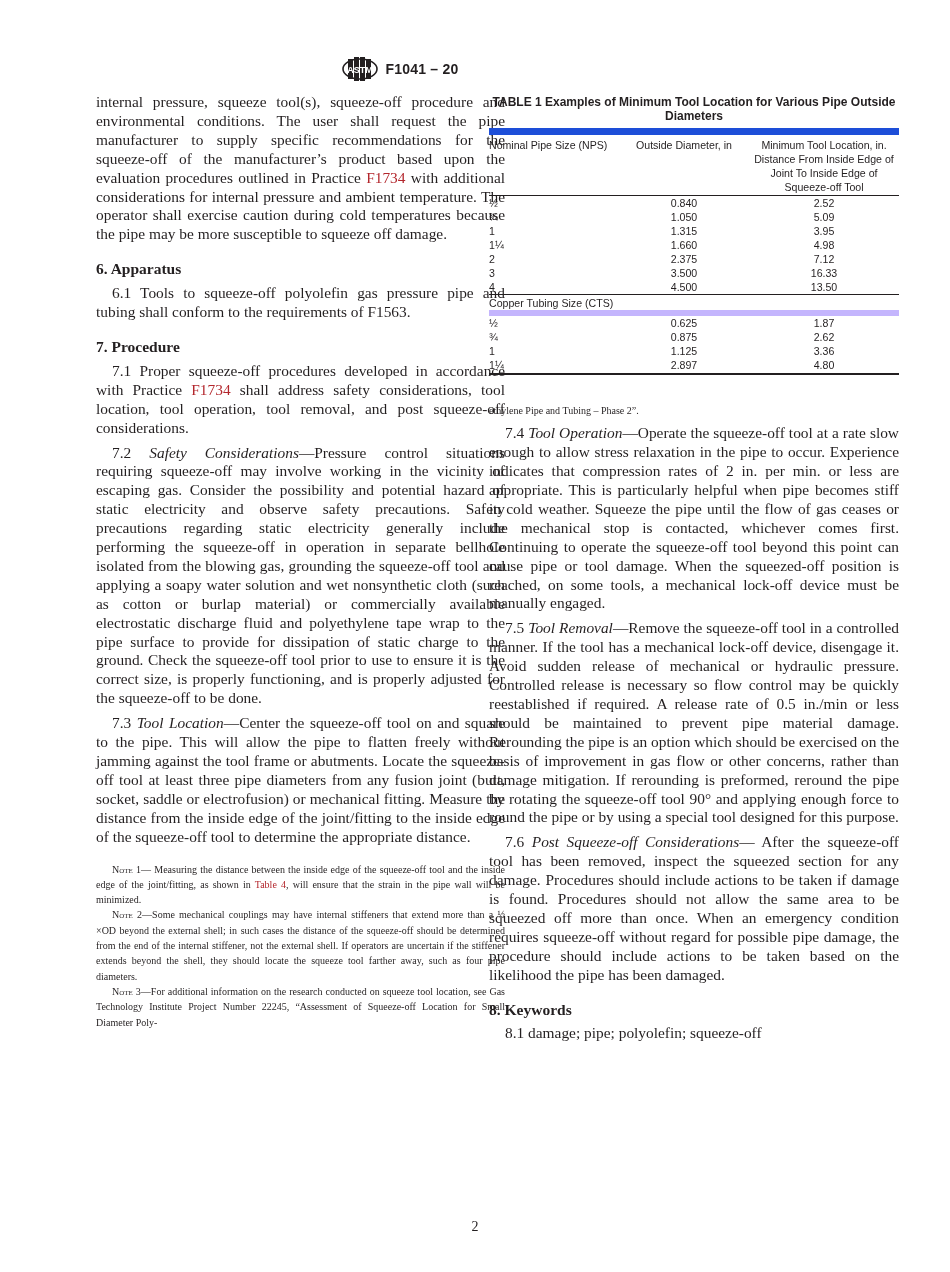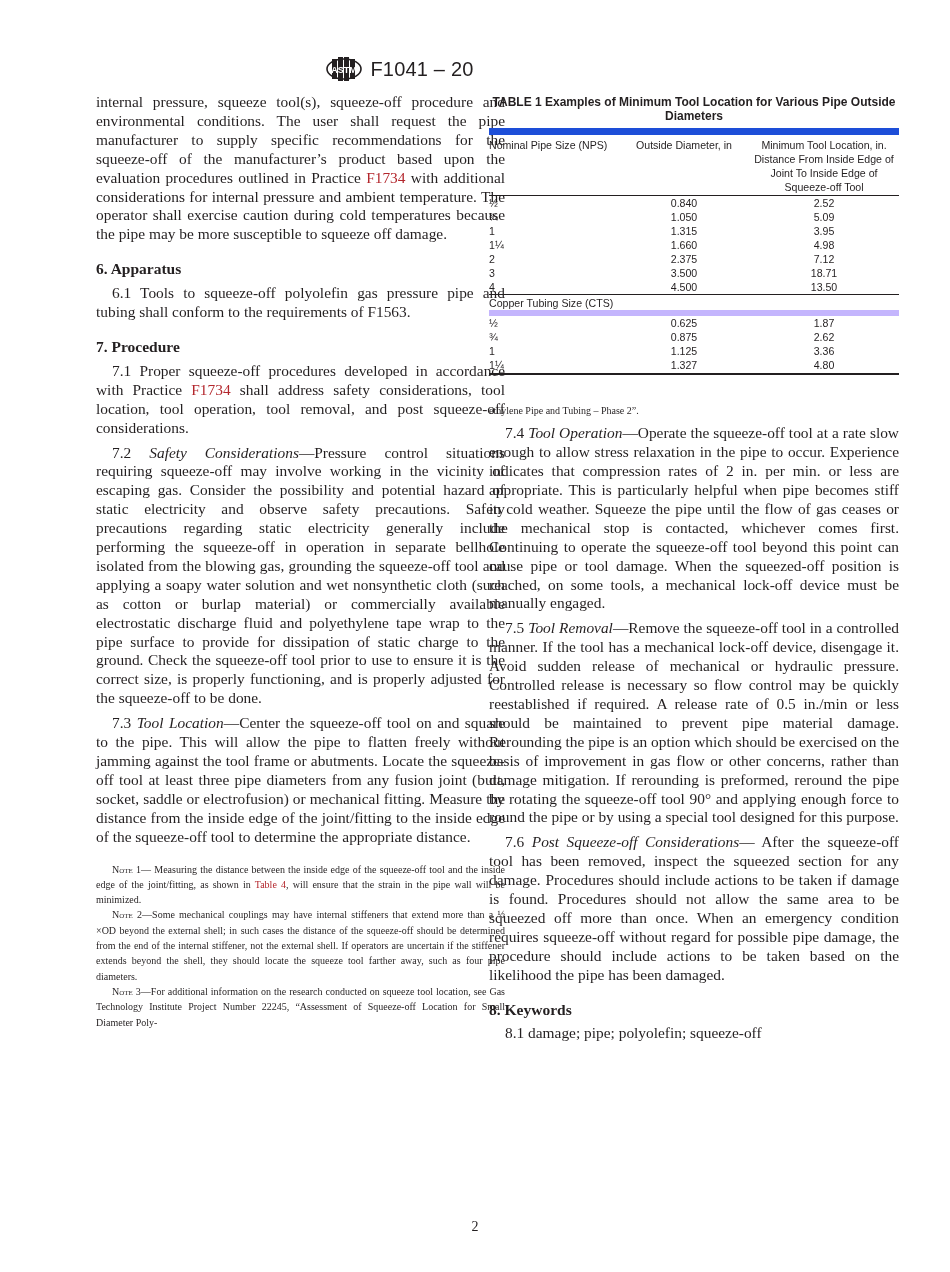--- a/index.html
+++ b/index.html
@@ -1,20 +1,20 @@
 <!DOCTYPE html>
 <html><head>
 <meta charset="utf-8">
 <style>
   html, body { margin: 0; padding: 0; background: #ffffff; }
   body { width: 950px; height: 1272px; position: relative; overflow: hidden; color: #231f20; }
   .header { position: absolute; top: 56px; left: 0; width: 798px; text-align: center; height: 26px; }
   .header-inner { display: inline-flex; align-items: center; gap: 6px; }
   .logo { width: 40px; height: 26px; display: inline-block; }
-  .doc-id { font-family: "Liberation Sans", sans-serif; font-weight: normal; font-size: 20px; letter-spacing: 0.2px; }
+  .doc-id { font-family: "Liberation Sans", sans-serif; font-weight: bold; font-size: 14px; letter-spacing: 0.2px; }
 
   .col { position: absolute; top: 93px; font-family: "Liberation Serif", serif; font-size: 15.4px; line-height: 18.9px; text-align: justify; }
   .col-left { left: 60px; width: 409px; margin-left: 36px; }
   .col-right { left: 489px; width: 410px; }
 
   p { margin: 0; }
   .indent { text-indent: 16px; }
   .para-gap { margin-top: 6px; }
   .heading { font-weight: bold; font-size: 15.5px; margin-top: 16px; margin-bottom: 5px; text-align: left; }
   .link { color: #b3272d; }
@@ -112,21 +112,21 @@
           <td class="c3">4.98</td>
         </tr>
       <tr>
           <td class="c1">2</td>
           <td class="c2">2.375</td>
           <td class="c3">7.12</td>
         </tr>
       <tr>
           <td class="c1">3</td>
           <td class="c2">3.500</td>
-          <td class="c3">18.71</td>
+          <td class="c3">16.33</td>
         </tr>
       <tr>
           <td class="c1">4</td>
           <td class="c2">4.500</td>
           <td class="c3">13.50</td>
         </tr>
       <tr class="group-row">
           <td class="c1">Copper Tubing Size (CTS)</td>
           <td class="c2"></td>
           <td class="c3"></td>
@@ -141,21 +141,21 @@
           <td class="c2">0.875</td>
           <td class="c3">2.62</td>
         </tr>
       <tr>
           <td class="c1">1</td>
           <td class="c2">1.125</td>
           <td class="c3">3.36</td>
         </tr>
       <tr class="last">
           <td class="c1">1¼</td>
-          <td class="c2">1.327</td>
+          <td class="c2">2.897</td>
           <td class="c3">4.80</td>
         </tr>
     </tbody>
   </table>
 
   <div class="cont notes" style="margin-top:28px;">
     <p style="text-indent:0">ethylene Pipe and Tubing – Phase 2”.</p>
   </div>
 
   <p class="indent para-gap"><span>7.4 </span><em>Tool Operation</em><span>—Operate the squeeze-off tool at a rate slow enough to allow stress relaxation in the pipe to occur. Experience indicates that compression rates of 2 in. per min. or less are appropriate. This is particularly helpful when pipe becomes stiff in cold weather. Squeeze the pipe until the flow of gas ceases or the mechanical stop is contacted, whichever comes first. Continuing to operate the squeeze-off tool beyond this point can cause pipe or tool damage. When the squeezed-off position is reached, on some tools, a mechanical lock-off device must be manually engaged.</span></p>

